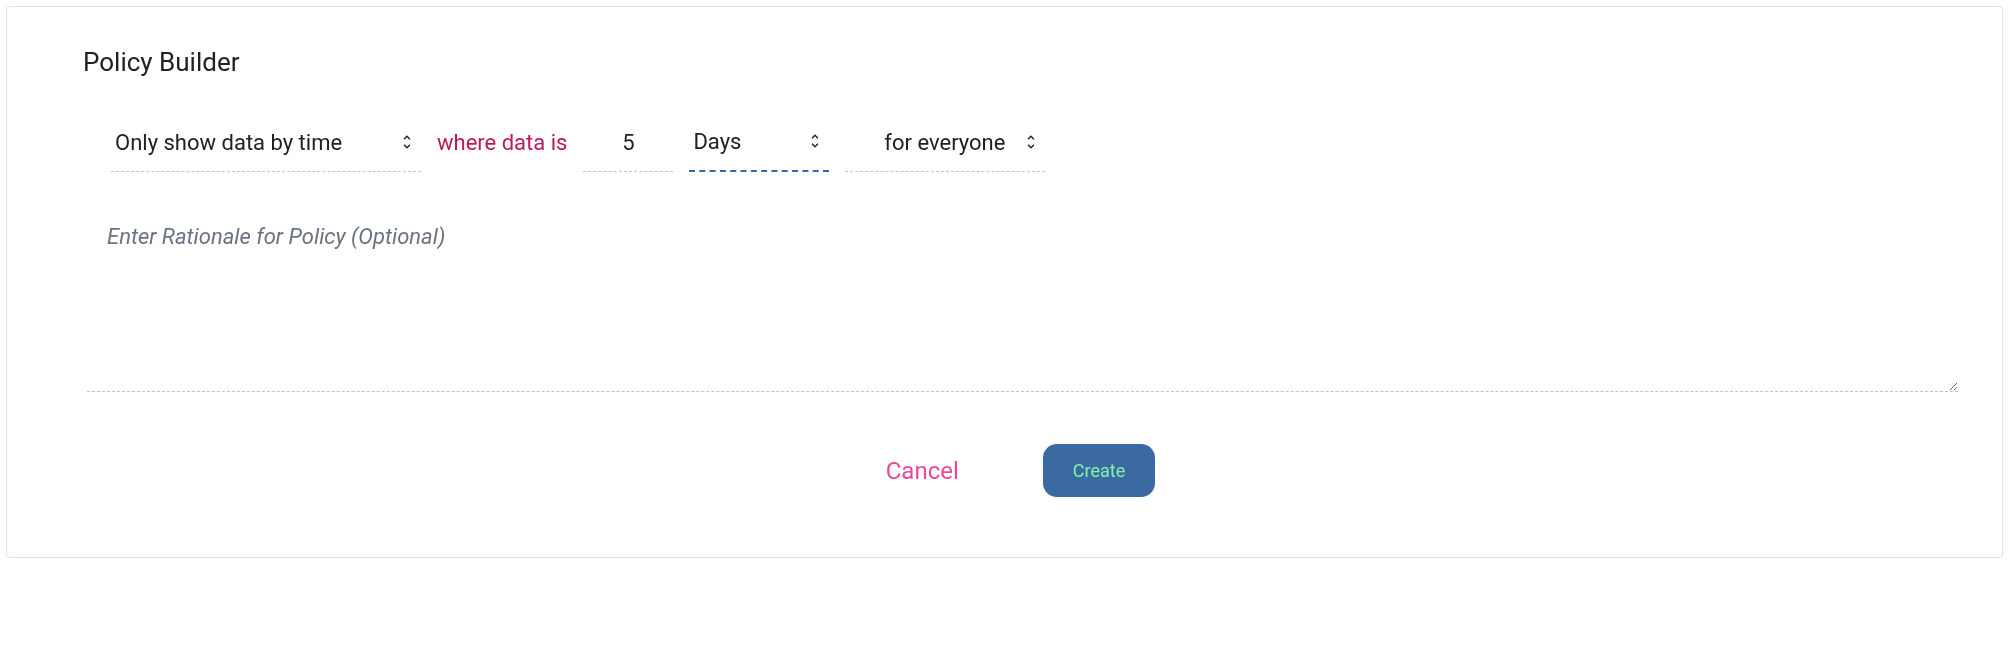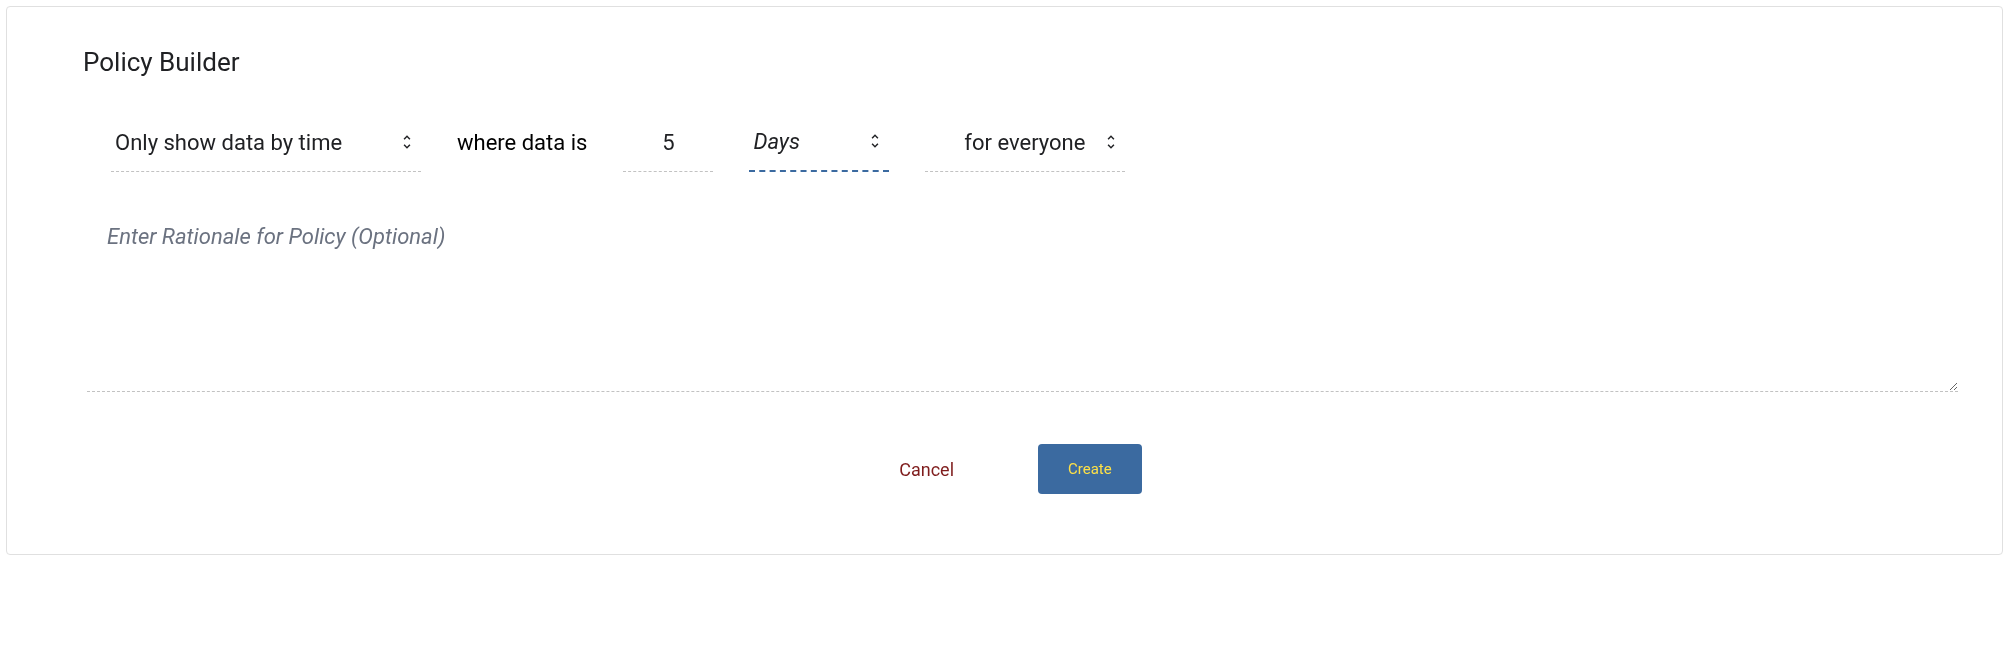--- a/index.html
+++ b/index.html
@@ -21,21 +21,21 @@
     }
     .card-title {
       font-size: 26px;
       font-weight: 400;
       color: #202124;
       margin-bottom: 48px;
     }
     .builder-row {
       display: flex;
       align-items: center;
-      gap: 36px;
+      gap: 16px;
       padding-left: 28px;
       margin-bottom: 52px;
       font-size: 22px;
       color: #202124;
     }
     .select-wrap {
       position: relative;
       border-bottom: 1px dashed #c2c2c2;
       padding: 4px 40px 16px 4px;
       min-width: 80px;
@@ -58,21 +58,21 @@
       flex-direction: column;
       align-items: center;
       justify-content: center;
       color: #202124;
     }
     .unfold-icon svg {
       width: 18px;
       height: 18px;
     }
     .static-text {
-      color: #000000;
+      color: #be185d;
       white-space: nowrap;
       padding-bottom: 12px;
     }
     .num-input {
       border: none;
       border-bottom: 1px dashed #c2c2c2;
       font-size: 22px;
       font-family: inherit;
       color: #202124;
       text-align: center;
@@ -105,35 +105,35 @@
     .actions {
       display: flex;
       justify-content: center;
       align-items: center;
       gap: 72px;
       margin-top: 48px;
     }
     .btn-cancel {
       background: none;
       border: none;
-      color: #7f1d1d;
-      font-size: 18px;
+      color: #ec4899;
+      font-size: 24px;
       font-family: inherit;
       cursor: pointer;
       padding: 10px 12px;
     }
     .btn-create {
       background: #3b6aa0;
       border: none;
-      color: #fde047;
-      font-size: 15px;
+      color: #86efac;
+      font-size: 18px;
       font-family: inherit;
       cursor: pointer;
       padding: 16px 30px;
-      border-radius: 4px;
+      border-radius: 14px;
     }
   </style>
 </head>
 <body>
 
 <div class="card">
   <h2 class="card-title">Policy Builder</h2>
 
   <div class="builder-row">
 
@@ -144,21 +144,21 @@
             <path d="M12 5.83 15.17 9l1.41-1.41L12 3 7.41 7.59 8.83 9 12 5.83zm0 12.34L8.83 15l-1.41 1.41L12 21l4.59-4.59L15.17 15 12 18.17z"></path>
           </svg>
       </span>
     </div>
 
     <span class="static-text">where data is</span>
 
 
     <input class="num-input" type="text" value="5" style="">
 
-    <div class="select-wrap active" style="min-width:140px;font-style:italic;">
+    <div class="select-wrap active" style="min-width:140px;">
       <span class="select-value">Days</span>
       <span class="unfold-icon">
         <svg viewBox="0 0 24 24" fill="currentColor">
             <path d="M12 5.83 15.17 9l1.41-1.41L12 3 7.41 7.59 8.83 9 12 5.83zm0 12.34L8.83 15l-1.41 1.41L12 21l4.59-4.59L15.17 15 12 18.17z"></path>
           </svg>
       </span>
     </div>
 
     <div class="select-wrap" style="min-width:200px;text-align:right;">
       <span class="select-value">for everyone</span>

